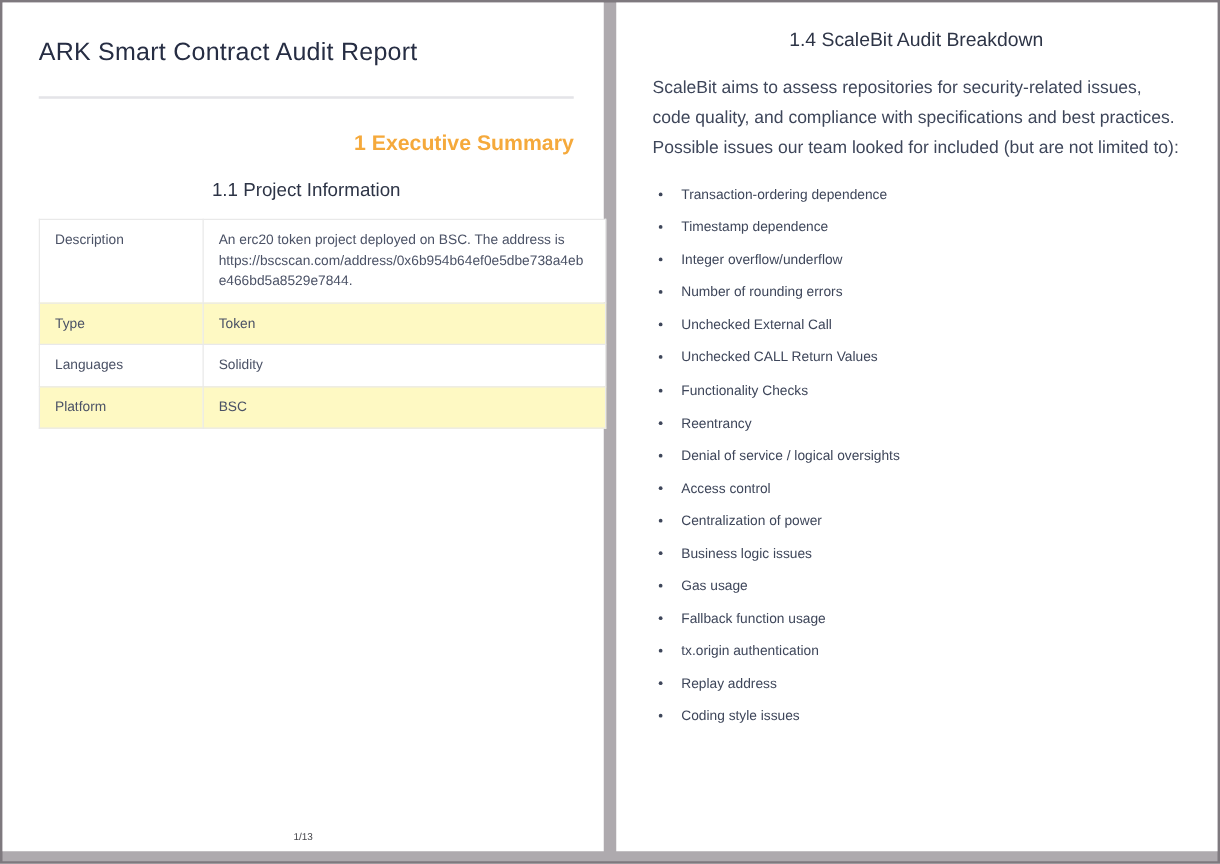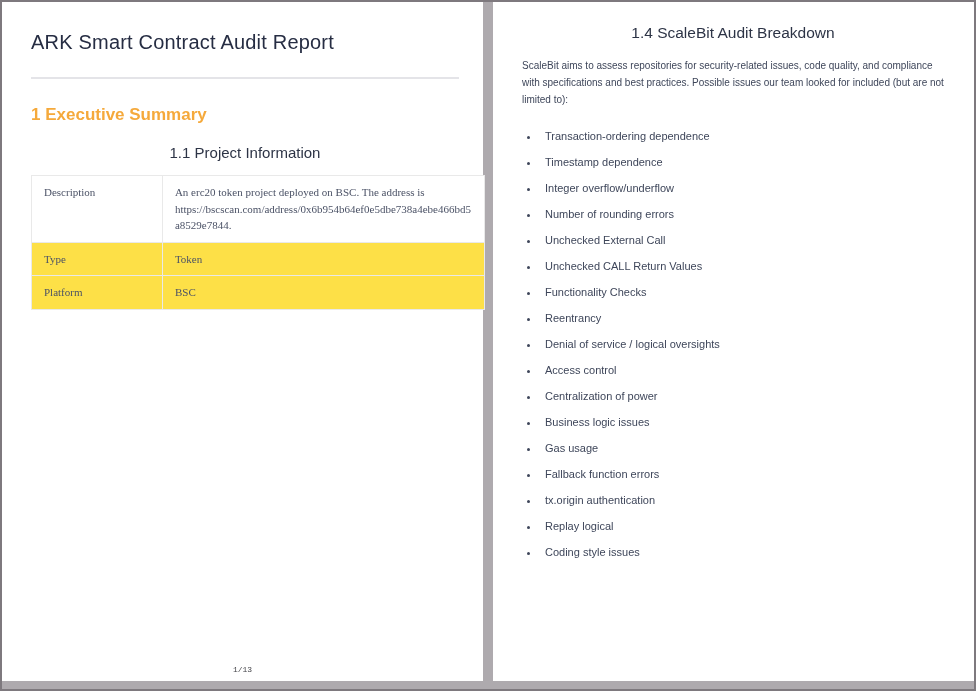--- a/index.html
+++ b/index.html
@@ -35,57 +35,57 @@
   .title-divider {
     border: none;
     border-top: 2px solid #e4e4e8;
     margin-top: 23px;
   }
   .section-heading {
     margin-top: 26px;
     font-size: 17px;
     font-weight: 700;
     color: #f5a93b;
+    text-align: right;
   }
   .subsection-heading {
     margin-top: 19px;
     font-size: 15px;
     font-weight: 500;
     color: #2d3446;
     text-align: center;
   }
   table.info-table {
     margin-top: 14px;
     width: 454px;
     border-collapse: collapse;
     font-size: 11px;
     color: #4b5266;
-    font-family: Liberation Serif, serif;
   }
   table.info-table td {
     border: 1px solid #e9e9e9;
     padding: 8px 12px;
     vertical-align: top;
     line-height: 1.5;
     background: #ffffff;
   }
   td.label-cell { width: 124px; }
   td.value-cell { width: 305px; overflow-wrap: anywhere; }
-  tr.highlight td { background: #fde047; padding-left: 12px; }
+  tr.highlight td { background: #fef9c3; padding-left: 12px; }
 
   .right-heading {
     font-size: 15.5px;
     font-weight: 500;
     color: #2d3446;
     text-align: center;
   }
   .intro-paragraph {
     margin-top: 15px;
     width: 424px;
-    font-size: 10px;
+    font-size: 14px;
     line-height: 1.72;
     color: #3e465a;
   }
   ul.audit-list {
     margin-top: 21px;
     padding-left: 18px;
     list-style: disc outside;
     color: #3e465a;
   }
   ul.audit-list li {
@@ -95,21 +95,20 @@
     padding-left: 5px;
   }
   .page-footer {
     position: absolute;
     bottom: 7px;
     left: 0;
     width: 100%;
     text-align: center;
     font-size: 8px;
     color: #45454a;
-    font-family: Liberation Mono, monospace;
   }
 </style>
 </head>
 <body>
 
 <div class="screen">
 
   <div class="page page-left">
     <h1 class="report-title">ARK Smart Contract Audit Report</h1>
     <hr class="title-divider">
@@ -124,20 +123,24 @@
             <td class="value-cell">An erc20 token project deployed on BSC. The address is https://bscscan.com/address/0x6b954b64ef0e5dbe738a4ebe466bd5a8529e7844.</td>
           </tr>
 
           <tr class="highlight">
             <td class="label-cell">Type</td>
             <td class="value-cell">Token</td>
           </tr>
 
 
 
+          <tr>
+            <td class="label-cell">Languages</td>
+            <td class="value-cell">Solidity</td>
+          </tr>
 
           <tr class="highlight">
             <td class="label-cell">Platform</td>
             <td class="value-cell">BSC</td>
           </tr>
 
         </tbody>
     </table>
 
     <div class="page-footer">1/13</div>
@@ -168,24 +171,24 @@
         <li>Denial of service / logical oversights</li>
 
         <li>Access control</li>
 
         <li>Centralization of power</li>
 
         <li>Business logic issues</li>
 
         <li>Gas usage</li>
 
-        <li>Fallback function errors</li>
+        <li>Fallback function usage</li>
 
         <li>tx.origin authentication</li>
 
-        <li>Replay logical</li>
+        <li>Replay address</li>
 
         <li>Coding style issues</li>
       </ul>
 
   </div>
 
 </div>
 
 </body></html>

